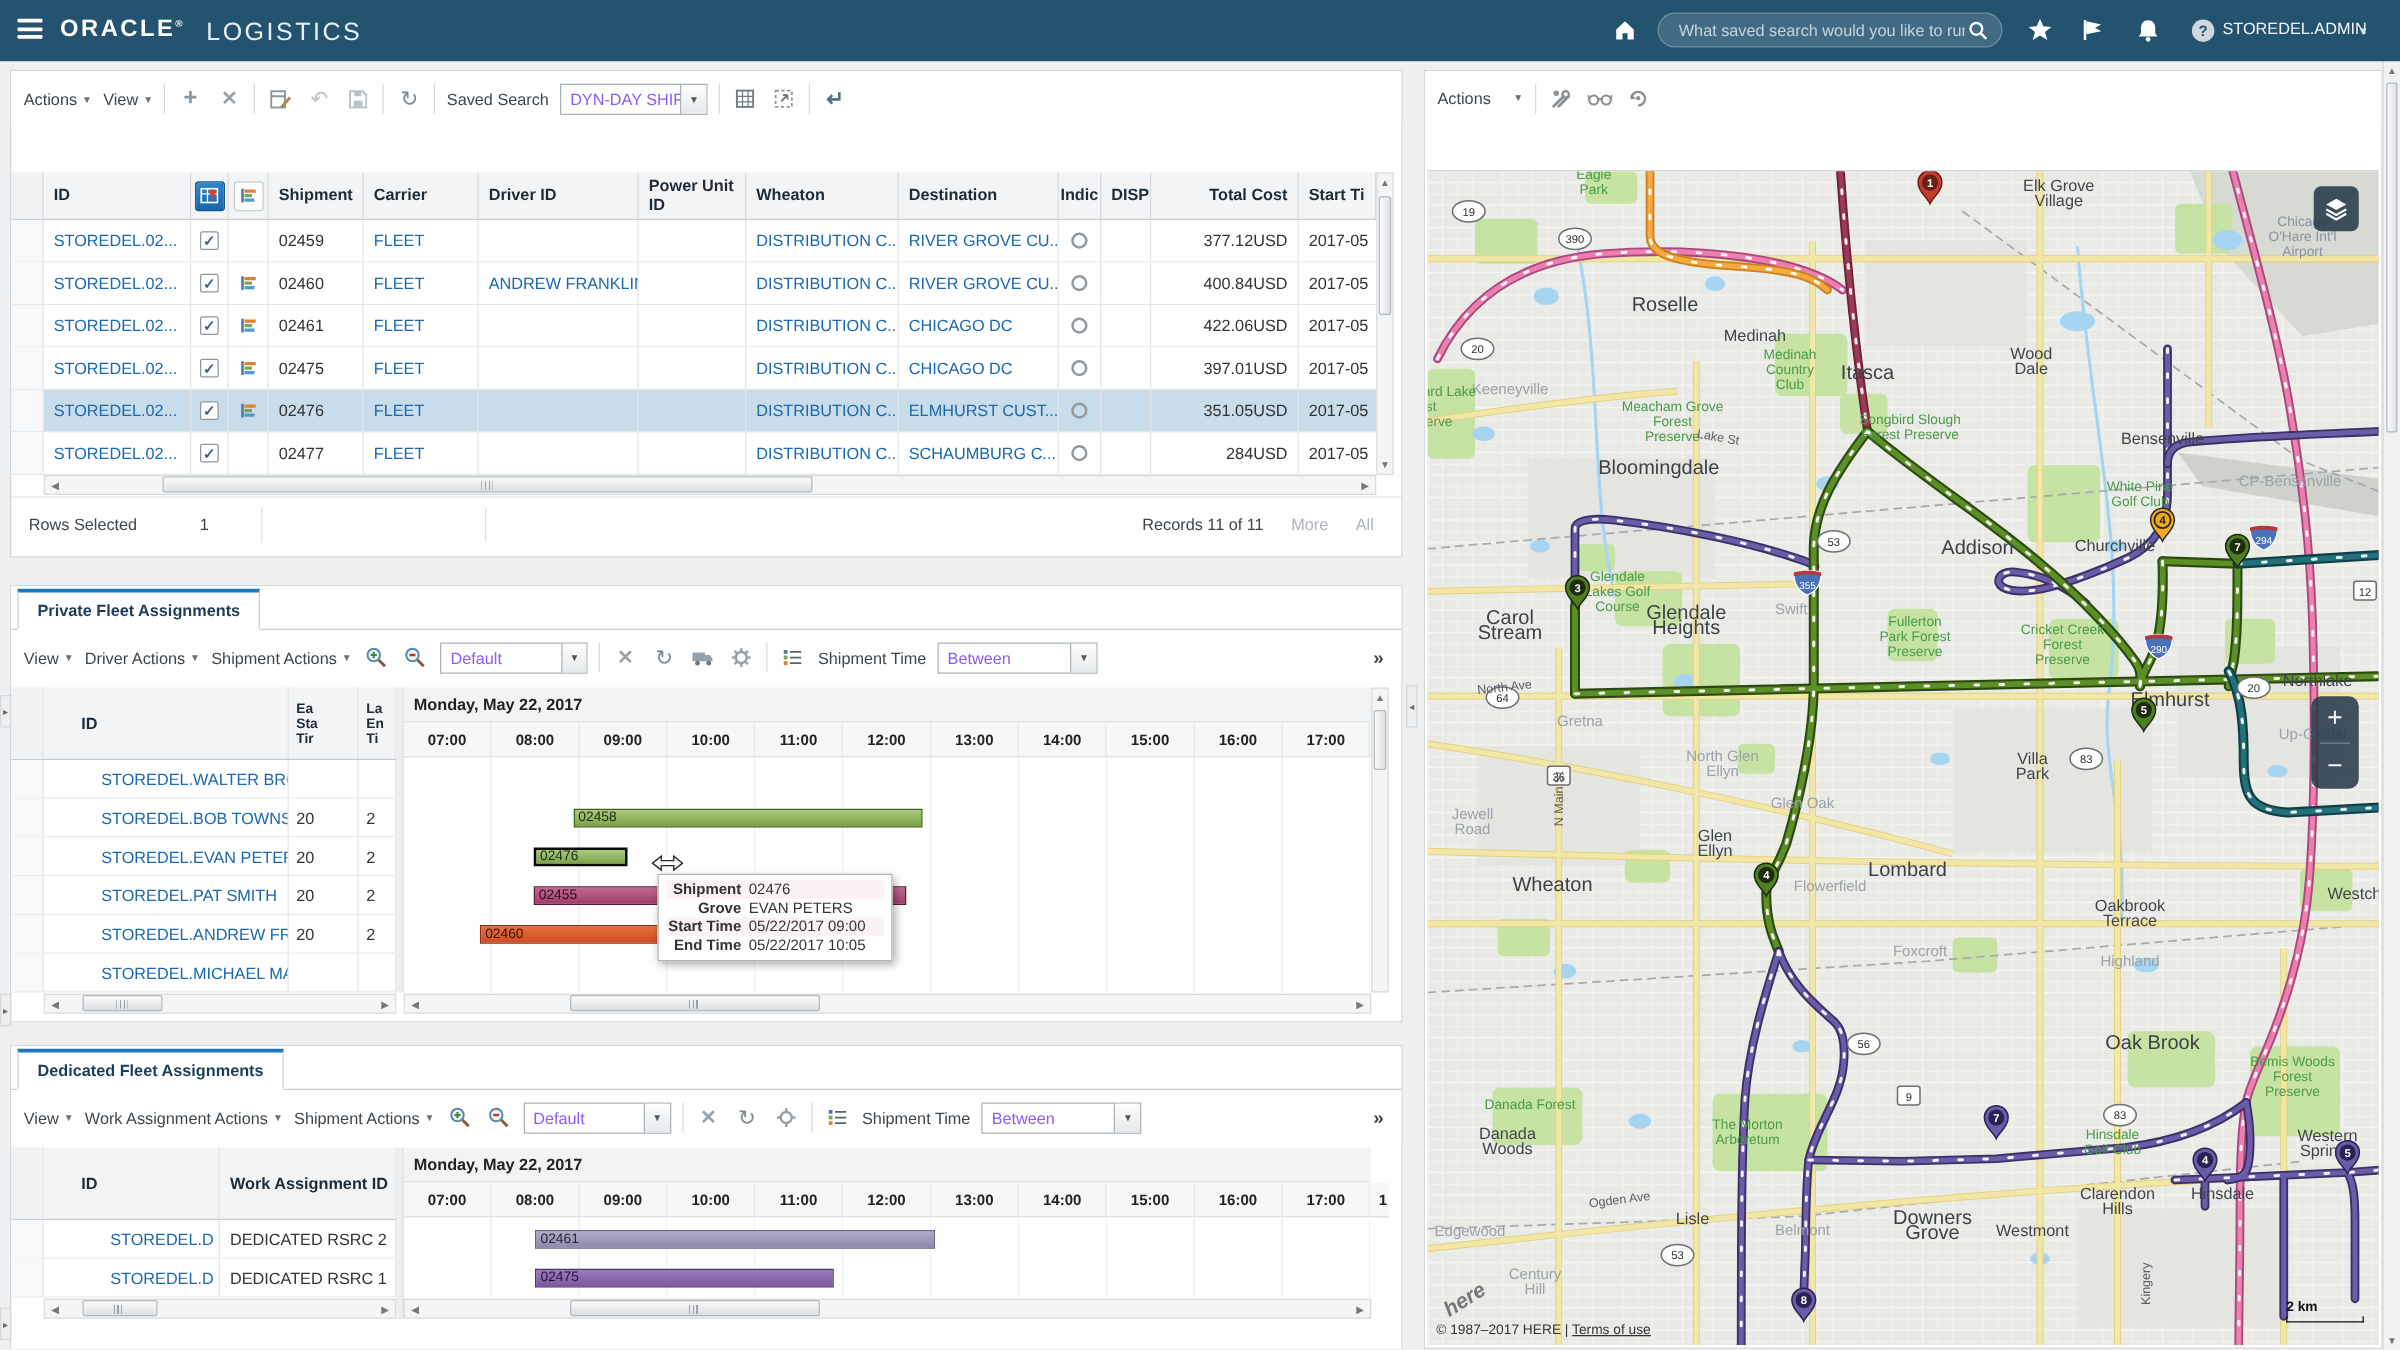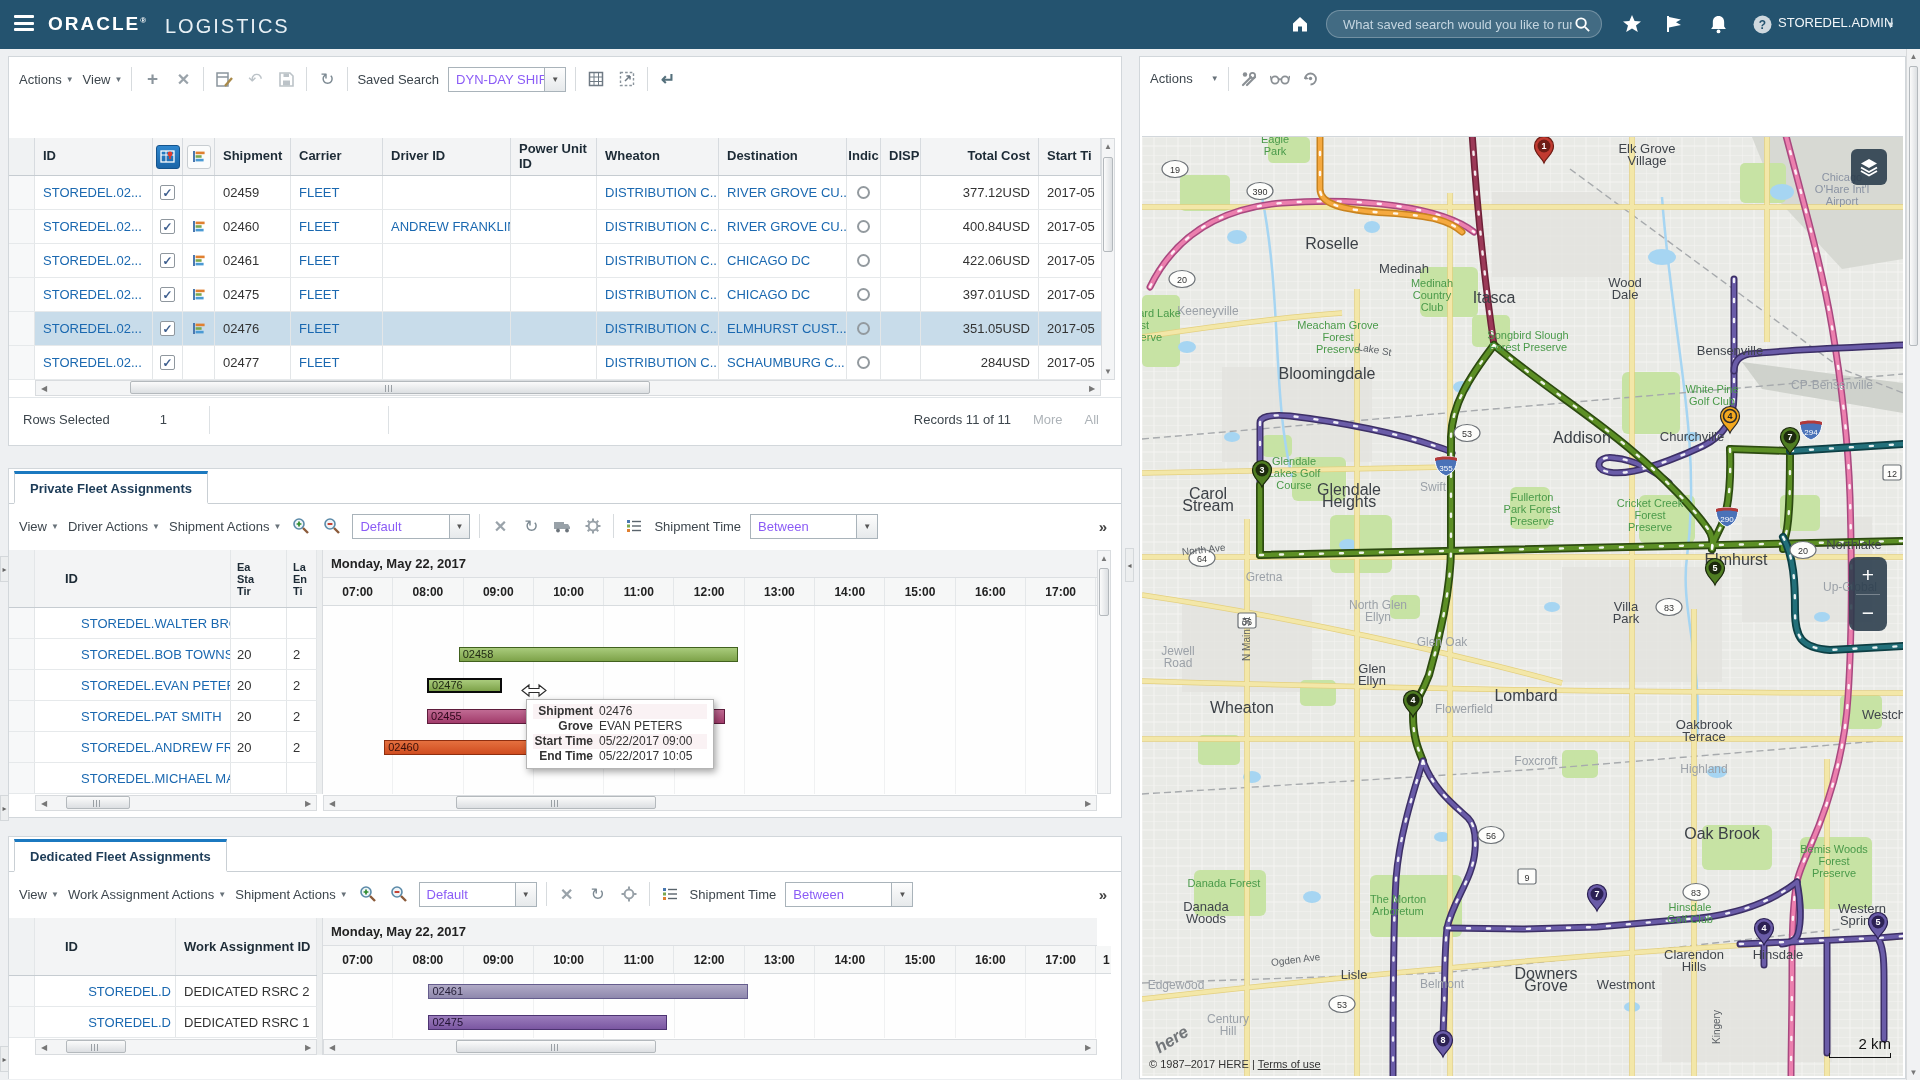--- a/index.html
+++ b/index.html
@@ -116,21 +116,21 @@
   .map-attrib{position:absolute;left:7px;bottom:6px;font-size:11px;color:#333;z-index:6}
   .map-attrib .terms{text-decoration:underline;cursor:pointer;color:#333}
   .map-watermark{position:absolute;left:12px;bottom:26px;font-size:17px;font-weight:bold;font-style:italic;
      color:#5f6368;transform:rotate(-32deg);opacity:.85;z-index:6}
   .map-layerbtn{position:absolute;right:16px;top:12px;width:36px;height:36px;border-radius:6px;
      background:rgba(40,58,74,.88);display:grid;place-items:center;cursor:pointer;z-index:6}
   .map-zoom{position:absolute;right:16px;top:420px;width:38px;height:74px;border-radius:8px;
      background:rgba(40,58,74,.88);color:#fff;z-index:6;display:flex;flex-direction:column}
   .map-zoom div{flex:1;display:grid;place-items:center;font-size:21px;cursor:pointer}
   .map-zoom .zdiv{flex:0 0 1px;background:rgba(255,255,255,.3);margin:0 7px}
-  .map-scale{position:absolute;right:12px;bottom:18px;z-index:6;font-size:15px;font-weight:normal;color:#111;text-align:right}
+  .map-scale{position:absolute;right:12px;bottom:18px;z-index:6;font-size:11px;font-weight:bold;color:#111;text-align:left}
   .map-scale .bar-line{width:62px;height:5px;border:1.5px solid #111;border-top:none;margin-top:1px}
   
   text{font-family:"Liberation Sans",sans-serif}
   .ml-town{font-size:13px;fill:#40454c}
   .ml-town2{font-size:16px;fill:#3c4147}
   .ml-minor{font-size:12px;fill:#9ba1a8}
   .ml-green{font-size:11px;fill:#4a9a4a}
   .ml-road{font-size:10px;fill:#5a5f64}
   .ml-airport{font-size:11px;fill:#8a93a3}
   .yellow-rd{stroke:#f3e7a8;stroke-width:4;fill:none}

